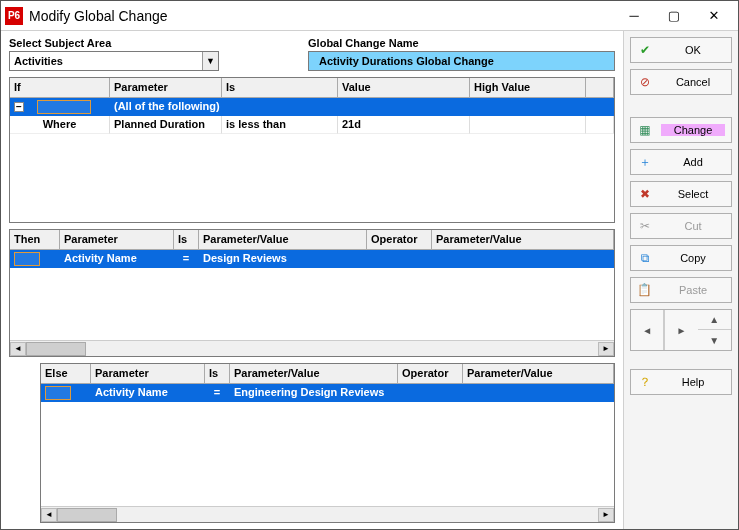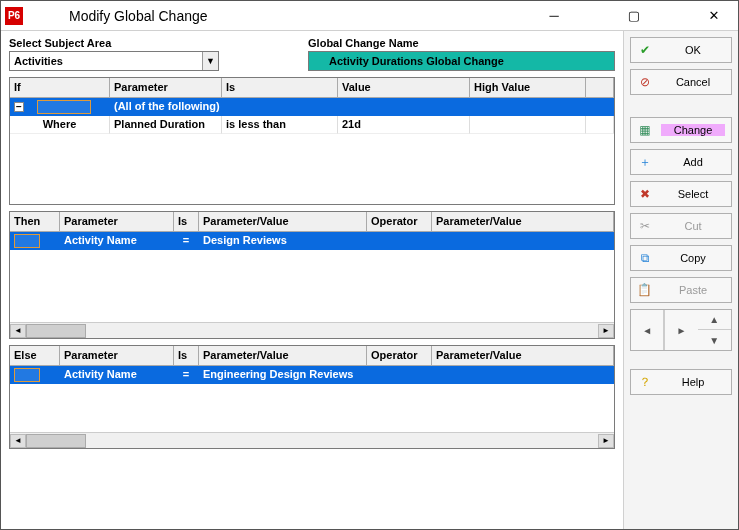--- a/index.html
+++ b/index.html
@@ -18,21 +18,20 @@
     flex-direction: column;
     background: #fff;
   }
   .titlebar {
     height: 30px;
     background: #fff;
     border-bottom: 1px solid #d0d0d0;
     display: flex;
     align-items: center;
     padding: 0 4px;
-    gap: 40px;
   }
   .titlebar .appicon {
     width: 18px; height: 18px;
     background: #d60000;
     color: #fff;
     font-size: 10px;
     font-weight: bold;
     text-align: center;
     line-height: 18px;
     margin-right: 6px;
@@ -77,35 +76,35 @@
     margin-left: auto;
     width: 16px; height: 18px;
     border-left: 1px solid #999;
     background: #eee;
     display: flex; align-items: center; justify-content: center;
     font-size: 9px;
   }
   .textinput {
     height: 20px;
     border: 1px solid #7a7a7a;
-    background: #14b8a6;
-    padding: 0 20px;
+    background: #7dd3fc;
+    padding: 0 10px;
     width: 100%;
     font: inherit;
   }
   .grid-wrap {
     border: 1px solid #7a7a7a;
     background: #fff;
     display: flex;
     flex-direction: column;
     overflow: hidden;
   }
-  #if-grid { height: 128px; }
+  #if-grid { height: 146px; }
   #then-grid { height: 128px; }
-  #else-grid { height: 104px; }
+  #else-grid { height: 160px; margin-left: 31px; }
   .grid-header {
     display: flex;
     background: #f0f0f0;
     height: 20px;
   }
   .gh {
     border-right: 1px solid #aaa;
     border-bottom: 1px solid #aaa;
     padding: 3px 4px;
     overflow: hidden;

